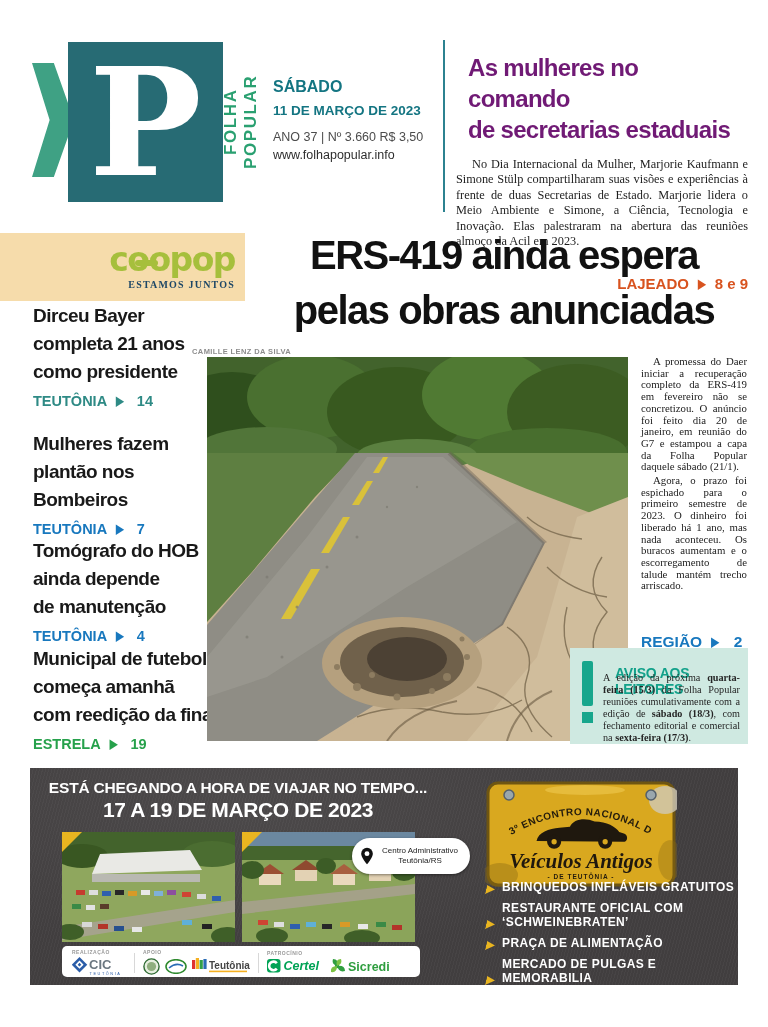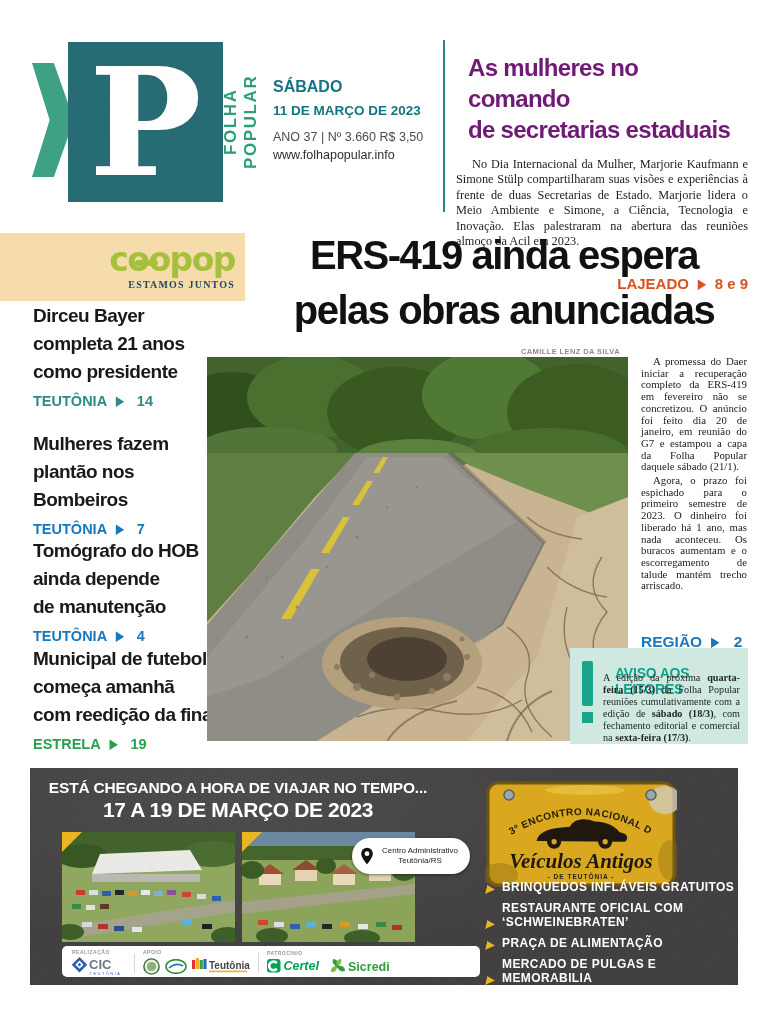--- a/index.html
+++ b/index.html
@@ -46,21 +46,21 @@
   
   .sstory{left:33px;width:205px;}
   .sstory h3{margin:0;font-size:19px;line-height:28px;letter-spacing:-0.5px;color:#191919;
              white-space:pre;font-weight:bold;}
   .sstory .tagline{margin-top:7px;font-size:14.5px;}
   .sstory .pg{margin-left:4px;}
 
   
   .main-headline{left:240px;top:228px;width:528px;text-align:center;font-weight:bold;
                  color:#111;font-size:40px;line-height:55px;letter-spacing:-1.5px;}
-  .photo-credit{left:199px;top:347px;width:421px;text-align:right;font-size:7.5px;
+  .photo-credit{left:192px;top:347px;width:421px;text-align:left;font-size:7.5px;
                 font-weight:bold;color:#8d8d8d;letter-spacing:.4px;}
   .photo{left:207px;top:357px;width:421px;height:384px;}
   .story-col{left:641px;top:356px;width:106px;font-family:"Liberation Serif",serif;
              font-size:10.8px;line-height:11.7px;text-align:justify;color:#1b1b1b;}
   .story-col p{margin:0 0 2px;text-indent:12px;hyphens:auto;}
   .regiao{left:641px;top:615px;width:106px;font-size:15.5px;color:#1878be;margin-top:18px;}
   .regiao .pg{margin-left:6px;}
 
   
   .notice{left:570px;top:648px;width:178px;height:96px;background:#cfe9e1;}
@@ -88,21 +88,21 @@
   .pill{position:absolute;left:322px;top:70px;width:118px;height:36px;background:#fff;
         border-radius:18px;display:flex;align-items:center;gap:4px;padding:0 8px;
         box-sizing:border-box;box-shadow:0 1px 3px rgba(0,0,0,.45);z-index:3;}
   .pill .ptxt{font-size:8px;line-height:10px;color:#222;font-weight:500;text-align:center;flex:1;}
   .plate{position:absolute;left:455px;top:12px;width:192px;height:108px;}
   .features{position:absolute;left:456px;top:112px;margin:0;padding:0;list-style:none;}
   .features li{display:flex;align-items:flex-end;gap:7px;margin-bottom:7px;color:#fff;
                font-weight:bold;font-size:12px;letter-spacing:.4px;}
   .features .fbul{width:9px;height:9px;background:#e9b520;flex:0 0 auto;
                   clip-path:polygon(0 0,100% 50%,0 100%);transform:skewX(-14deg);}
-  .sponsors{position:absolute;left:32px;top:178px;width:418px;height:31px;background:#fff;
+  .sponsors{position:absolute;left:32px;top:178px;width:358px;height:31px;background:#fff;
             border-radius:5px;display:flex;align-items:center;padding:2px 10px 0;
             box-sizing:border-box;gap:8px;}
   .sgroup{display:flex;flex-direction:column;}
   .slabel{font-size:5px;color:#9a9a9a;letter-spacing:.5px;font-weight:bold;margin-bottom:1px;}
   .slogos{display:flex;align-items:center;gap:5px;}
   .sdiv{width:1px;height:20px;background:#d8d8d8;align-self:center;}
 </style>
 </head>
 <body>
 

